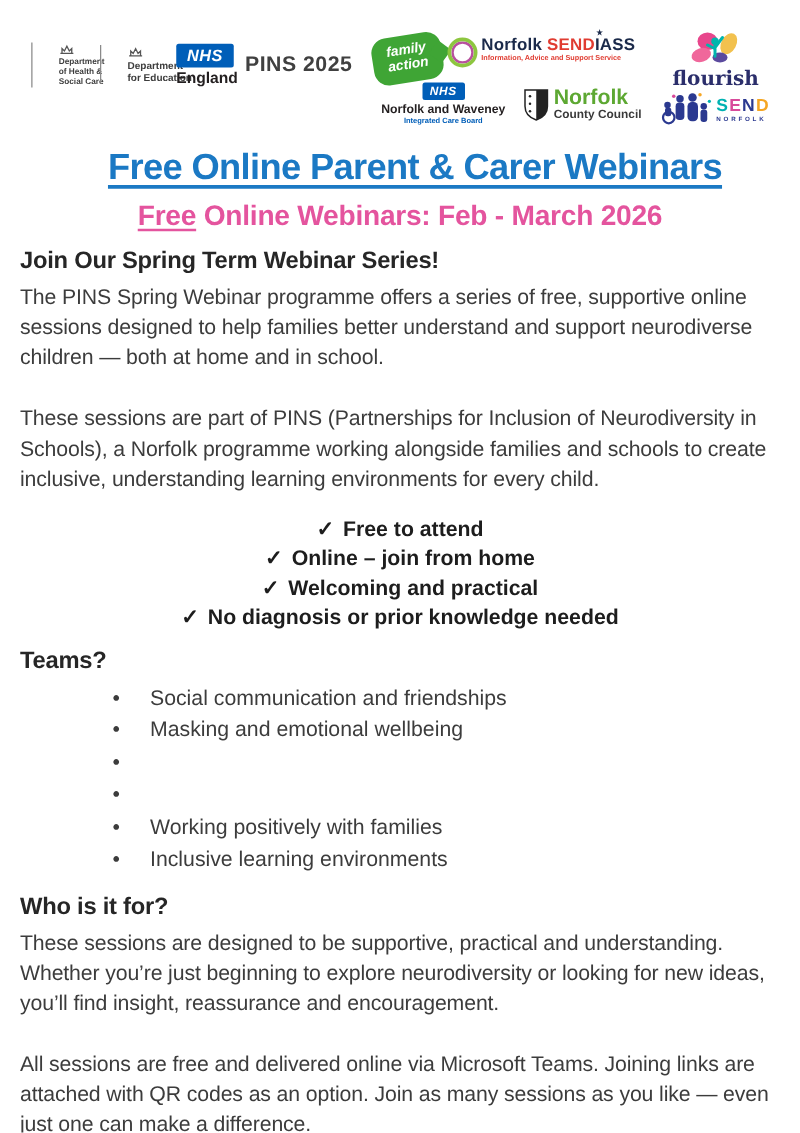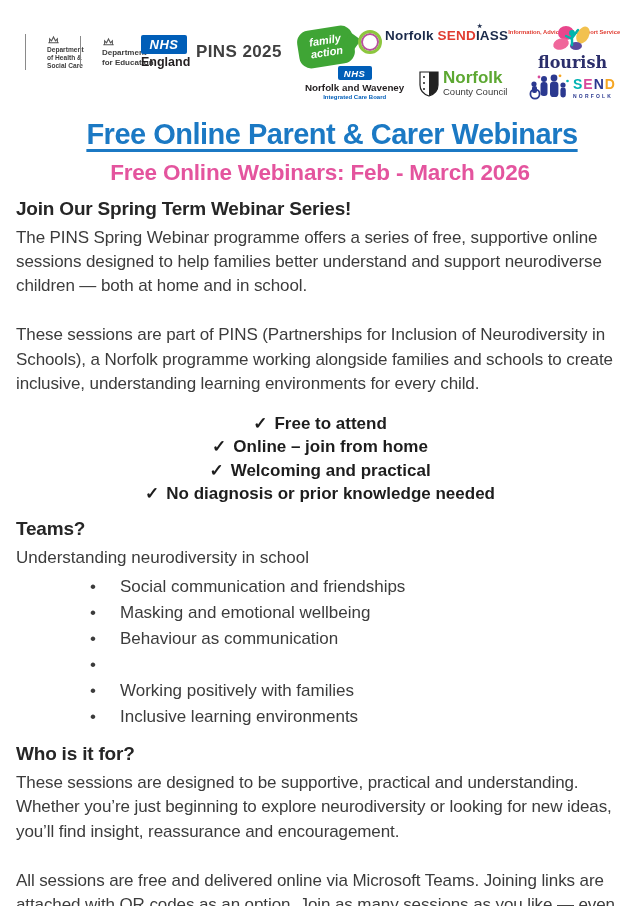--- a/index.html
+++ b/index.html
@@ -27,54 +27,54 @@
 
   .fa-blob{width:56px;height:38px;background:#3fa535;border-radius:12px;transform:rotate(-9deg);
     display:flex;flex-direction:column;align-items:center;justify-content:center;position:relative;}
   .fa-blob::after{content:"";position:absolute;right:-5px;top:11px;width:13px;height:13px;
     background:#3fa535;transform:rotate(45deg);border-radius:2px;}
   .fa-blob span{color:#fff;font-style:italic;font-weight:800;font-size:11px;line-height:1.05;position:relative;z-index:1;}
 
   .sendiass{display:flex;align-items:flex-start;gap:3px;}
   .si-bubble{width:24px;height:24px;border-radius:50%;border:3.5px solid #8dc63f;
     box-shadow:inset 0 0 0 2px #b8519e;box-sizing:border-box;margin-top:2px;}
-  .si-text{display:flex;}
+  .si-text{display:flex;flex-direction:column;}
   .si-line{font-weight:800;font-size:13.5px;white-space:nowrap;letter-spacing:.2px;}
   .si-norfolk{color:#1b2a4a;}
   .si-send{color:#e03c31;}
   .si-iass{color:#1b2a4a;position:relative;}
   .si-star{position:absolute;top:-6px;left:1px;font-size:6px;color:#1b2a4a;}
   .si-tag{font-size:5.8px;font-weight:700;color:#e03c31;margin-top:1px;white-space:nowrap;}
 
   .flourish{display:flex;flex-direction:column;align-items:center;}
   .flourish .fname{font-family:"DejaVu Serif",serif;font-weight:800;font-size:16px;color:#2b2e6b;line-height:1;margin-top:1px;}
 
   .nhsnw{display:flex;flex-direction:column;align-items:center;}
   .nhsnw .nhsbox{width:34px;height:14px;font-size:9.5px;}
   .nhsnw .nwname{font-size:9.8px;font-weight:800;color:#231f20;margin-top:2px;white-space:nowrap;}
   .nhsnw .nwsub{font-size:6px;font-weight:700;color:#005eb8;margin-top:1px;white-space:nowrap;}
 
   .ncc{display:flex;align-items:center;gap:4px;}
   .ncc-text{display:flex;flex-direction:column;}
   .ncc-name{font-size:17px;font-weight:800;color:#5da832;line-height:.95;}
-  .ncc-sub{font-size:9.5px;color:#3a3a3a;font-weight:400;}
+  .ncc-sub{font-size:9.5px;color:#3a3a3a;font-weight:700;}
 
   .sendnorfolk{display:flex;align-items:center;gap:4px;}
   .sn-text{display:flex;flex-direction:column;align-items:flex-start;}
   .sn-letters{font-size:14px;font-weight:900;letter-spacing:1px;line-height:1;}
   .sn-s{color:#00b2b2;}.sn-e{color:#d84a9b;}.sn-n{color:#2b3990;}.sn-d{color:#f5a623;}
   .sn-sub{font-size:5px;font-weight:700;color:#2b3990;letter-spacing:2.2px;margin-top:2px;}
 
   
   .main-title{
     margin:8px 0 2px;text-align:center;font-size:29px;font-weight:800;color:#1b79c4;
     letter-spacing:-.5px;text-decoration:underline;text-decoration-thickness:2.5px;text-underline-offset:5px;padding-left:24px;
   }
   .sub-title{text-align:center;font-size:22.5px;font-weight:800;color:#e4549e;margin:9px 0 8px;letter-spacing:-.2px;}
-  .sub-title .u{text-decoration-thickness:2px;text-underline-offset:3px;}
+  .sub-title .u{text-decoration:underline;text-decoration-thickness:2px;text-underline-offset:3px;}
 
   .section-heading{font-size:19px;font-weight:800;color:#262626;margin:12px 0 6px;letter-spacing:-.2px;}
   p.body{font-size:17px;line-height:1.42;margin:0 0 25px;color:#3c3c3c;letter-spacing:-.1px;}
   p.body.tight{margin-bottom:0;}
 
   .checklist{margin:16px 0 10px;text-align:center;}
   .checklist .row{font-size:17px;line-height:1.38;font-weight:600;color:#1d1d1d;}
   .checklist .check{margin-right:7px;}
 
   .when-intro{font-size:17px;line-height:1.4;color:#3c3c3c;margin:0;}
@@ -192,33 +192,31 @@
   <p class="body tight">These sessions are part of PINS (Partnerships for Inclusion of Neurodiversity in Schools), a Norfolk programme working alongside families and schools to create inclusive, understanding learning environments for every child.</p>
 
   <div class="checklist">
     <div class="row"><span class="check">✓</span><span>Free to attend</span></div>
     <div class="row"><span class="check">✓</span><span>Online – join from home</span></div>
     <div class="row"><span class="check">✓</span><span>Welcoming and practical</span></div>
     <div class="row"><span class="check">✓</span><span>No diagnosis or prior knowledge needed</span></div>
   </div>
 
   <div class="section-heading">Teams?</div>
-  <p class="when-intro">Understanding neurodiversity in school</p>
   <ul class="bullets">
     <li>
         <span class="dot">•</span>
         <span>Social communication and friendships</span>
       </li>
     <li>
         <span class="dot">•</span>
         <span>Masking and emotional wellbeing</span>
       </li>
     <li>
         <span class="dot">•</span>
-        <span>Behaviour as communication</span>
       </li>
     <li>
         <span class="dot">•</span>
       </li>
     <li>
         <span class="dot">•</span>
         <span>Working positively with families</span>
       </li>
     <li>
         <span class="dot">•</span>

